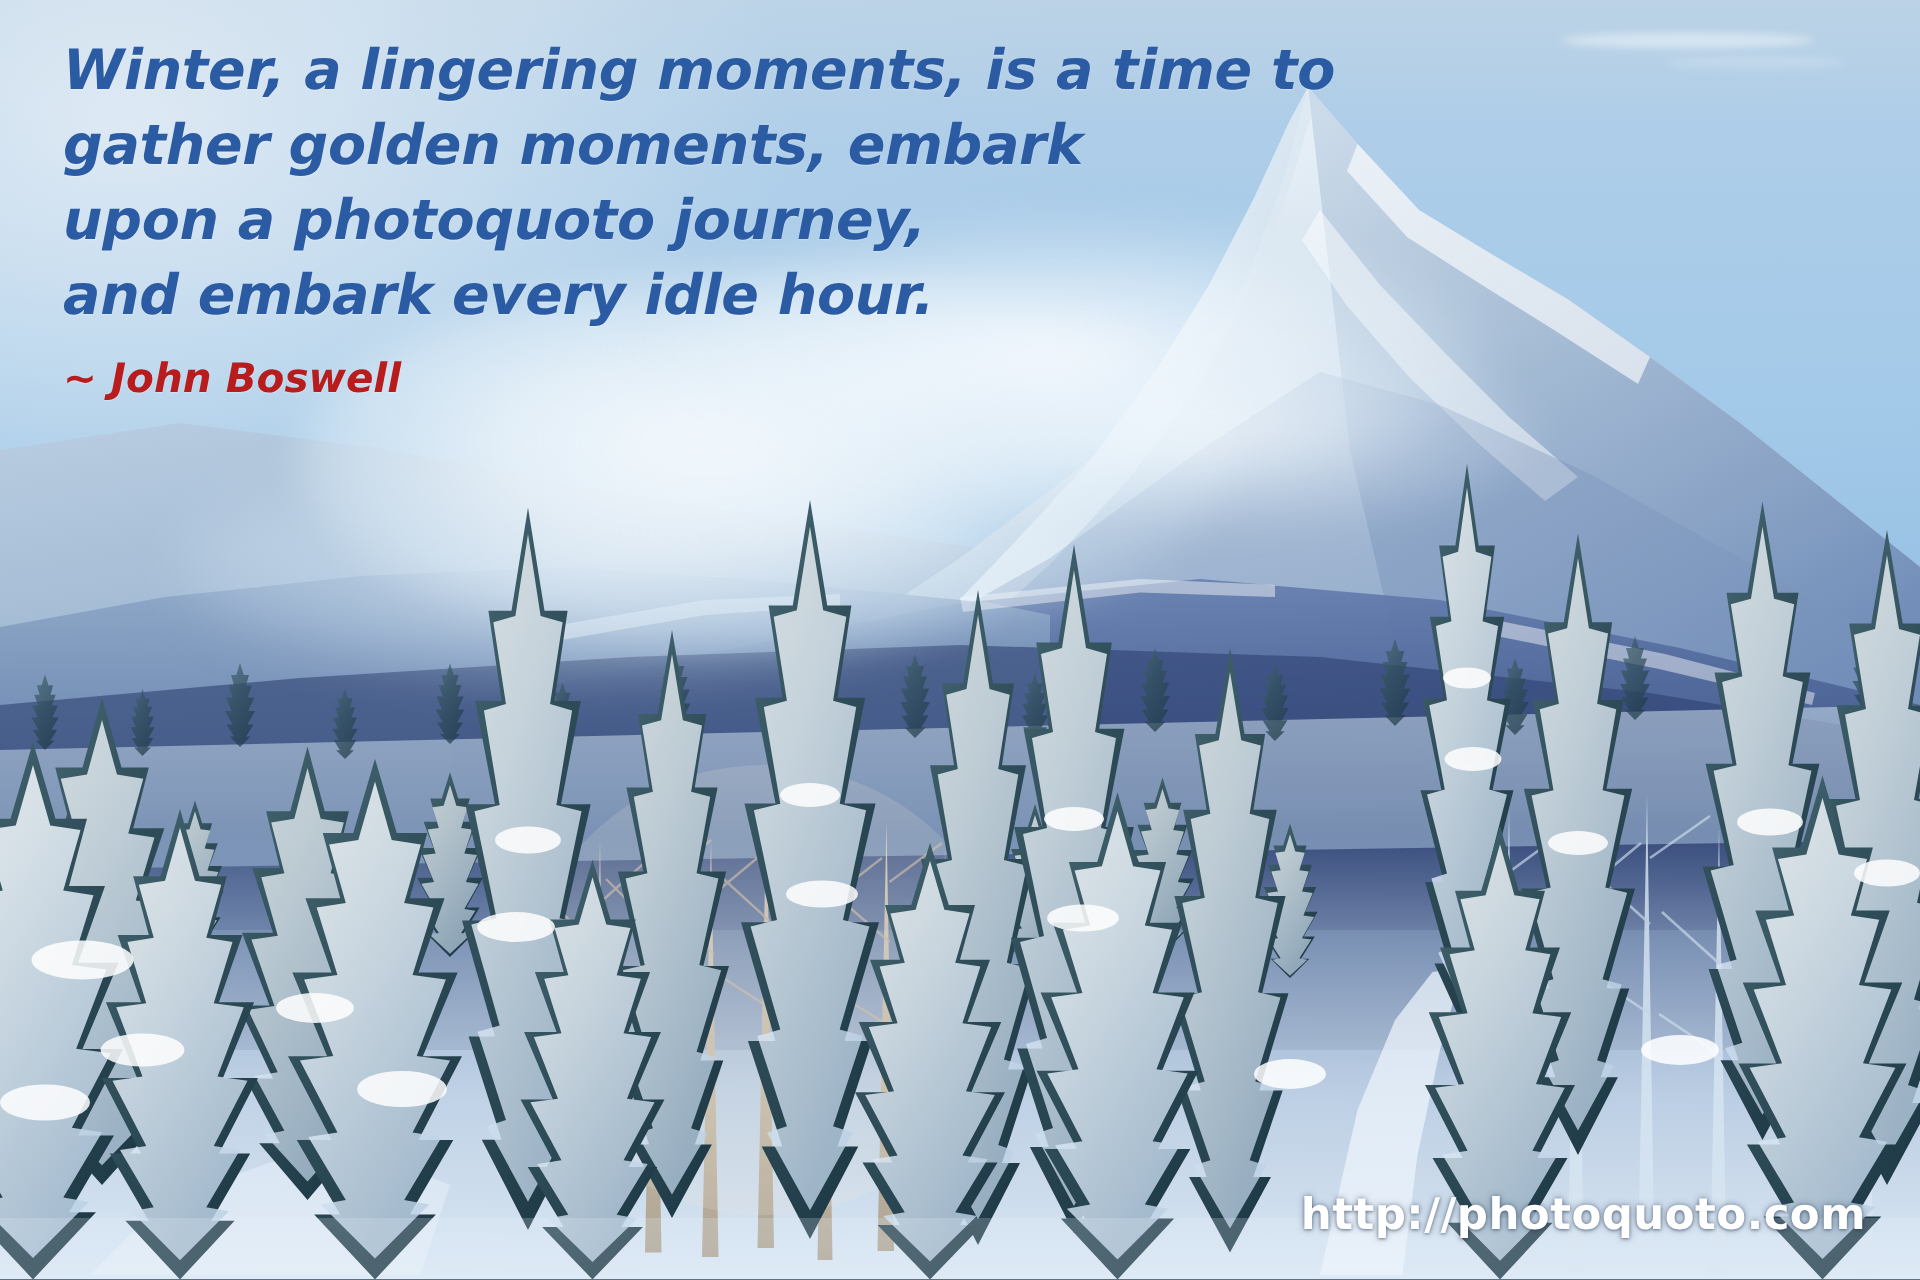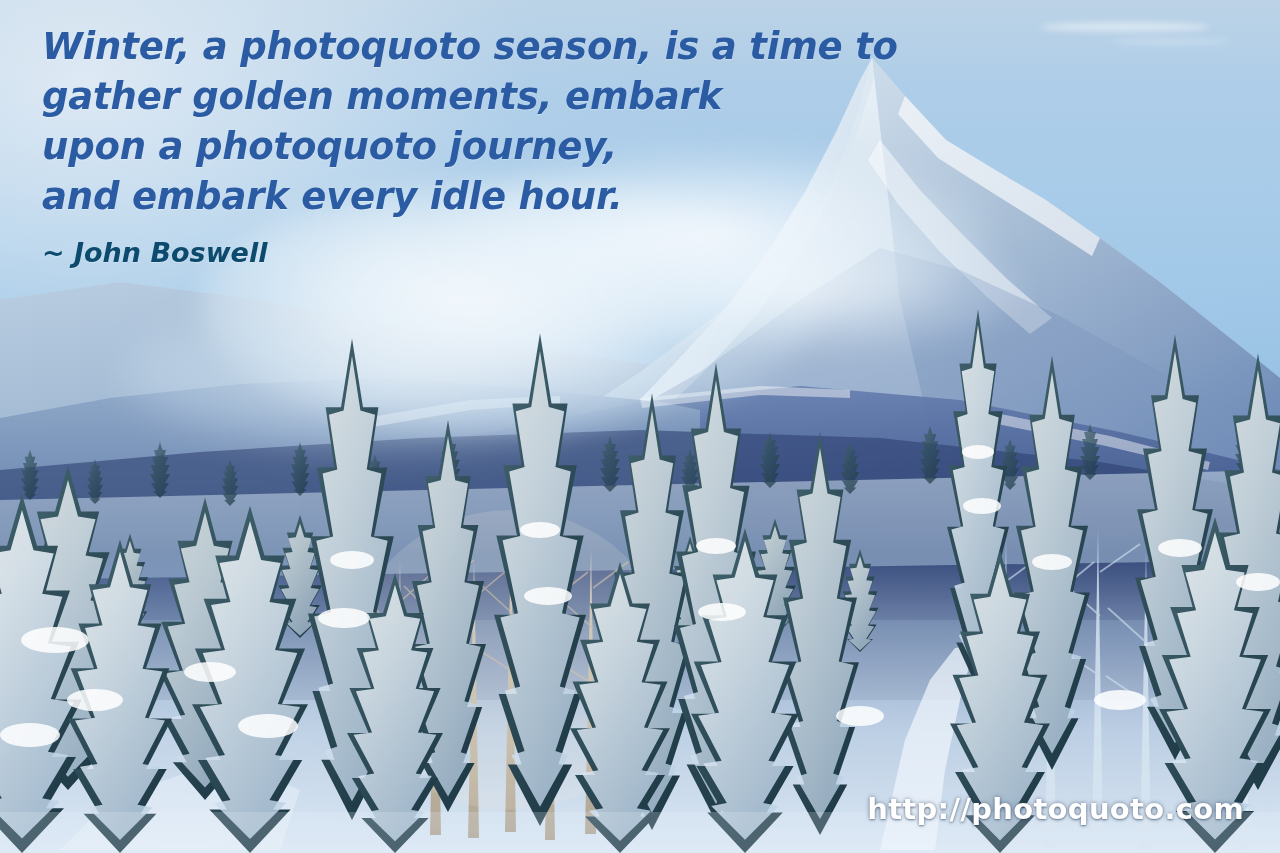--- a/index.html
+++ b/index.html
@@ -137,21 +137,21 @@
     white-space: nowrap;
     text-shadow: 0 1px 1px rgba(255,255,255,0.30);
   }
   .attribution {
     margin-top: 14px;
     font-family: "DejaVu Sans", sans-serif;
     font-style: italic;
     font-weight: bold;
     font-size: 27px;
     line-height: 34px;
-    color: #0c4a6e;
+    color: #b91c1c;
     white-space: nowrap;
     text-shadow: 0 1px 1px rgba(255,255,255,0.30);
   }
   .watermark {
     position: absolute;
     right: 36px;
     bottom: 27px;
     font-family: "DejaVu Sans", sans-serif;
     font-size: 29px;
     font-weight: bold;
@@ -603,21 +603,21 @@
         <ellipse cx="1258" cy="582" rx="22" ry="9"></ellipse>
         <ellipse cx="1120" cy="700" rx="26" ry="10"></ellipse>
         <ellipse cx="860" cy="716" rx="24" ry="10"></ellipse>
       </g>
 
       <rect x="0" y="812" width="1280" height="41" fill="#eaf3fb" opacity="0.22"></rect>
     </svg>
   </div>
 
   <div class="quote-block">
-    <div class="quote-line">Winter, a photoquoto season, is a time to</div>
+    <div class="quote-line">Winter, a lingering moments, is a time to</div>
     <div class="quote-line">gather golden moments, embark</div>
     <div class="quote-line">upon a photoquoto journey,</div>
     <div class="quote-line">and embark every idle hour.</div>
     <div class="attribution">~ John Boswell</div>
   </div>
 
   <div class="watermark">http://photoquoto.com</div>
 
 </div>
 

